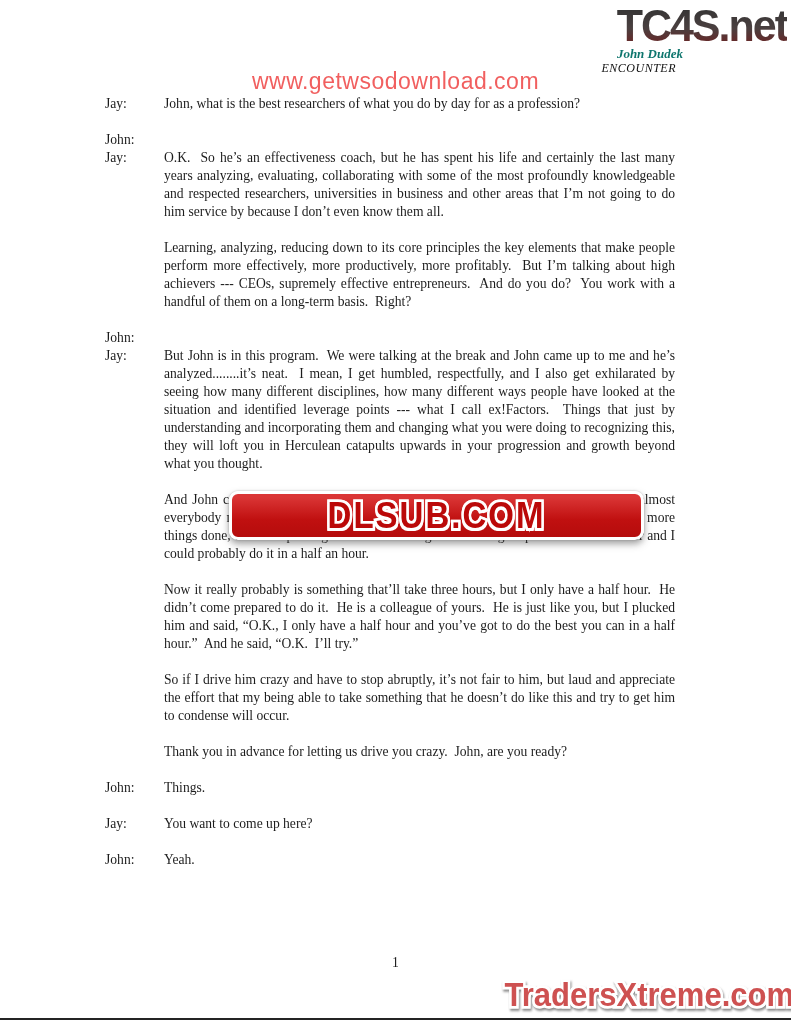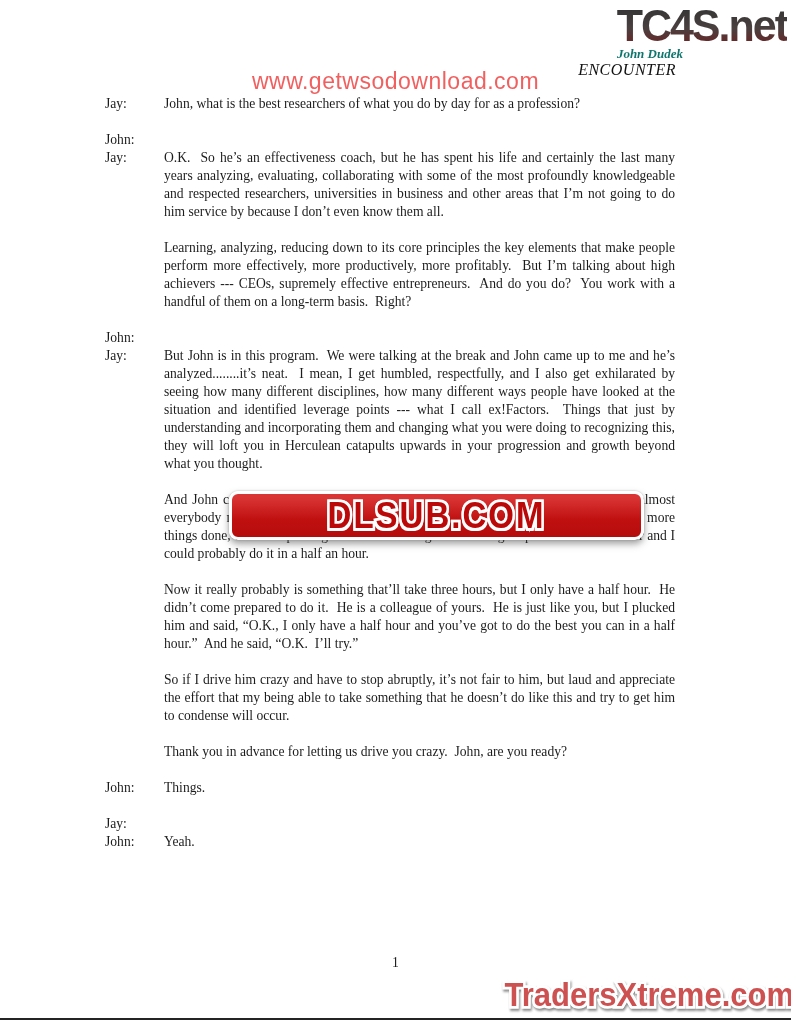--- a/index.html
+++ b/index.html
@@ -30,21 +30,21 @@
     transform:scaleY(1.05);transform-origin:top right;
   }
   .logo-sub1{
     position:absolute;top:46px;right:108px;
     font-family:"Liberation Serif", serif;
     font-style:italic;font-weight:bold;font-size:13px;color:#0f766e;
   }
   .logo-sub2{
     position:absolute;top:61px;right:115px;
     font-family:"Liberation Serif", serif;
-    font-style:italic;font-size:16px;letter-spacing:.5px;color:#111;
+    font-style:italic;font-size:12px;letter-spacing:.5px;color:#111;
   }
   
   .transcript{
     position:absolute;left:105px;top:95px;width:570px;
     font-size:13.6px;line-height:18px;
   }
   .entry{display:flex;align-items:flex-start;}
   .speaker{width:59px;flex:0 0 59px;}
   .paras{width:511px;}
   .paras p{
@@ -139,20 +139,23 @@
 
     <div class="entry">
       <div class="speaker">John:</div>
       <div class="paras">
         <p>Things.</p>
       </div>
     </div>
 
     <div class="entry">
       <div class="speaker">Jay:</div>
+      <div class="paras">
+        <p>You want to come up here?</p>
+      </div>
     </div>
 
     <div class="entry">
       <div class="speaker">John:</div>
       <div class="paras">
         <p>Yeah.</p>
       </div>
     </div>
 
   </div>

